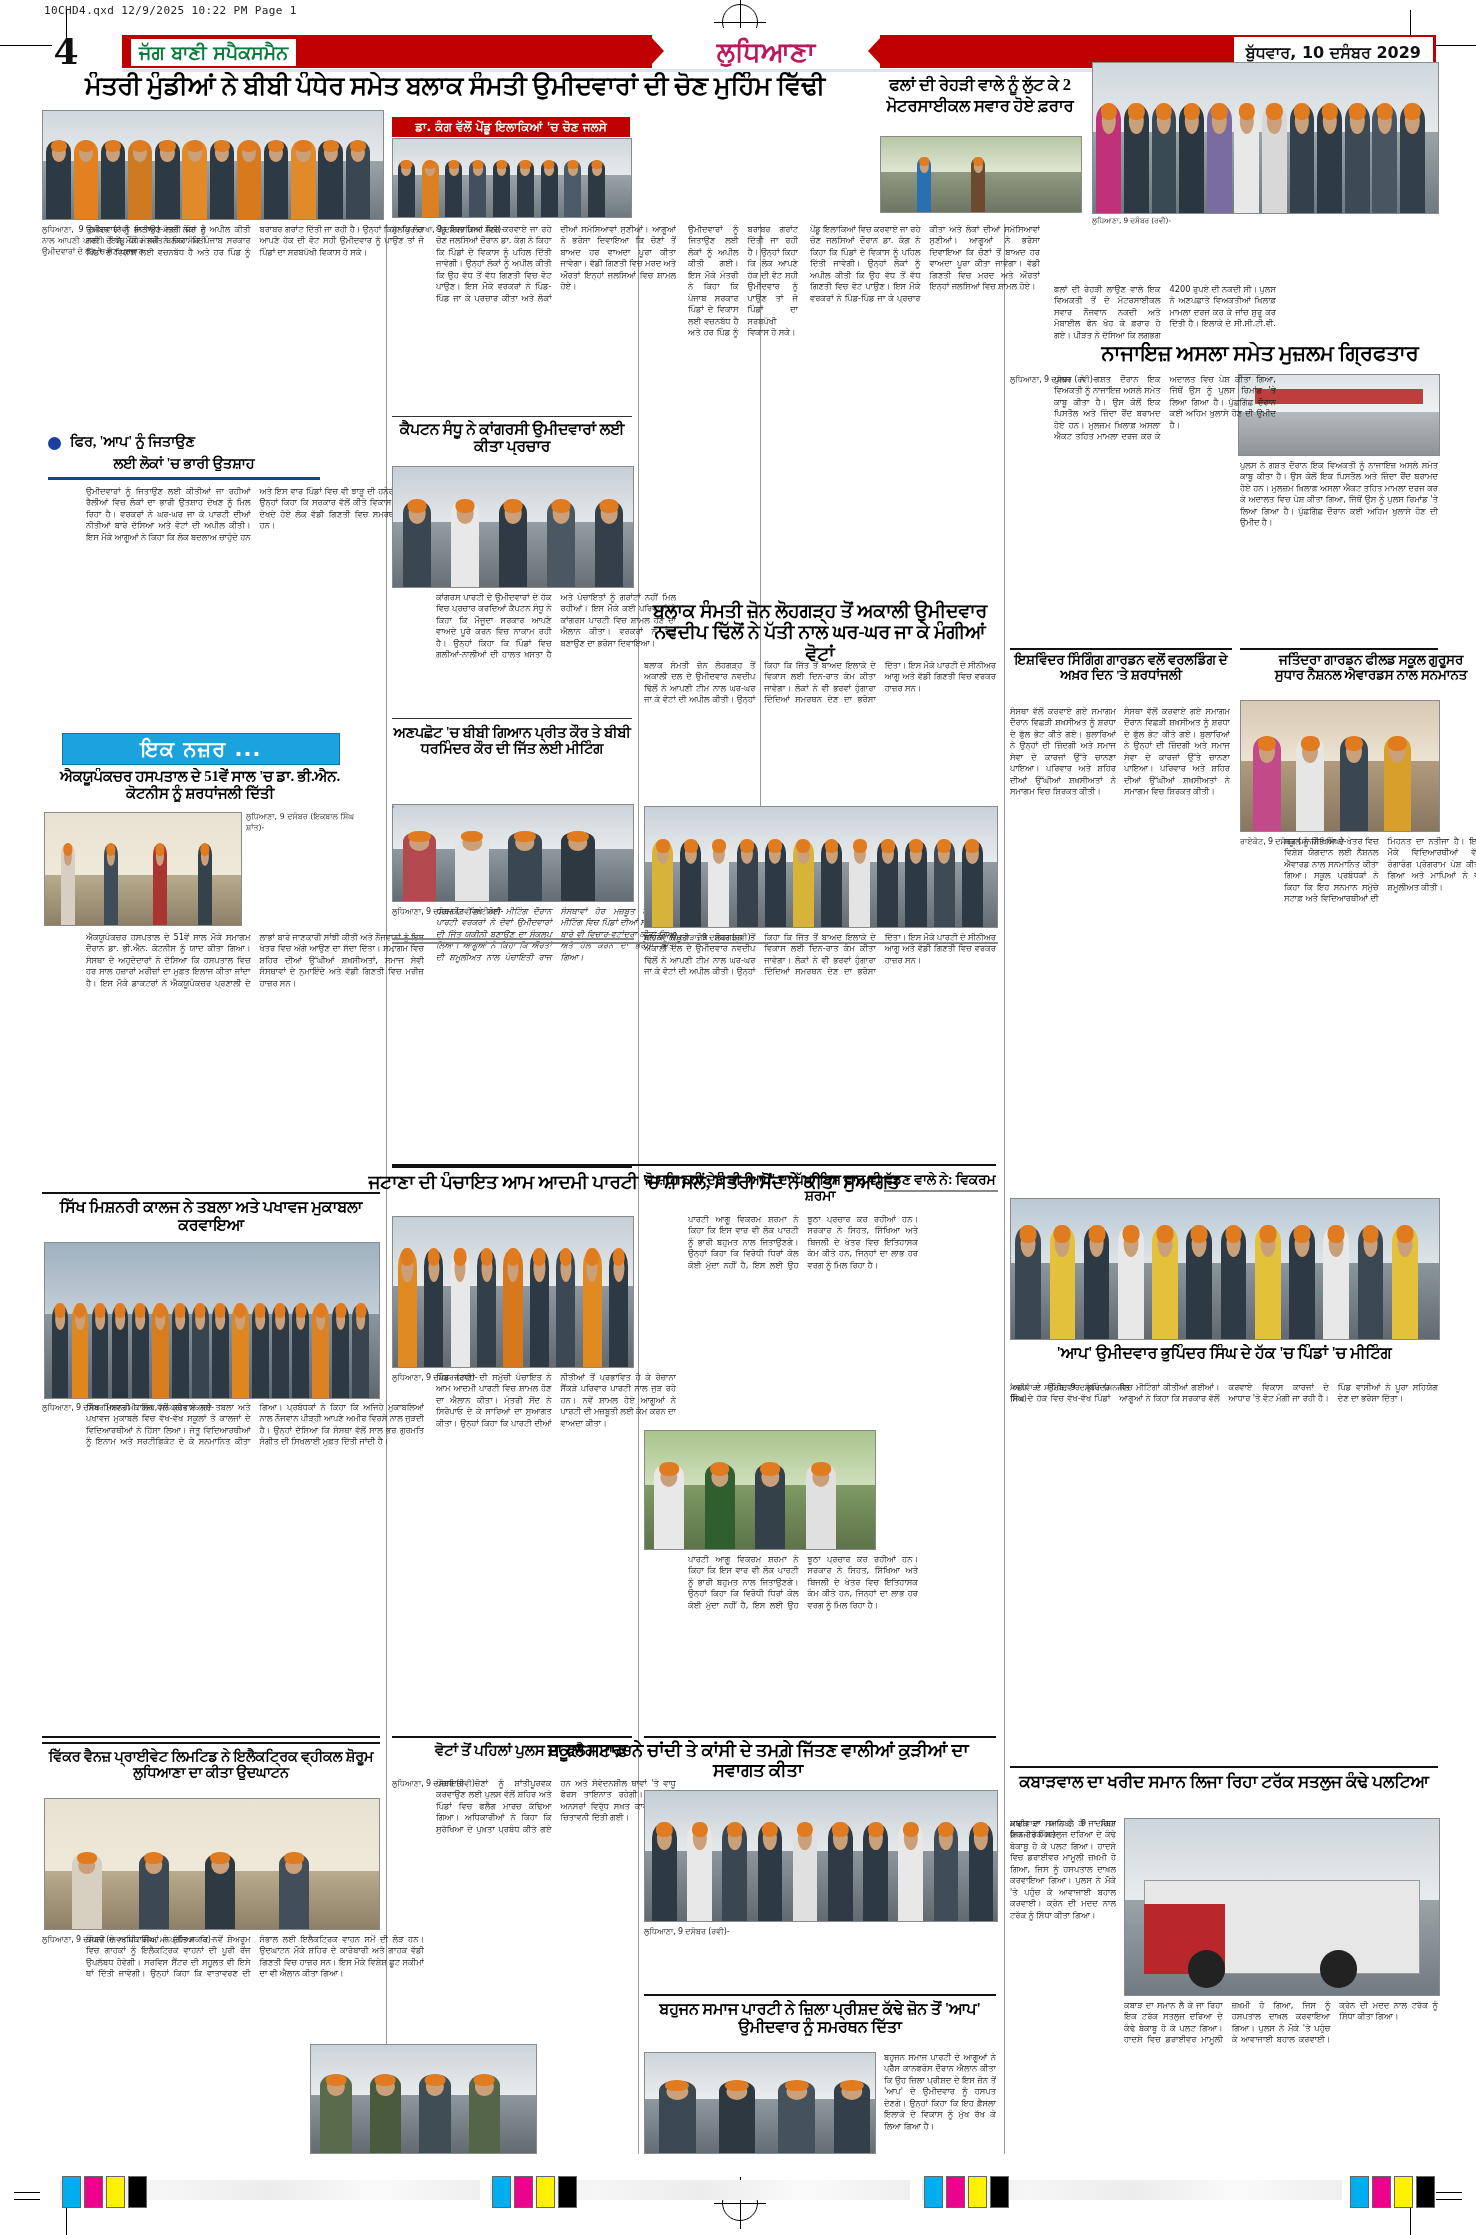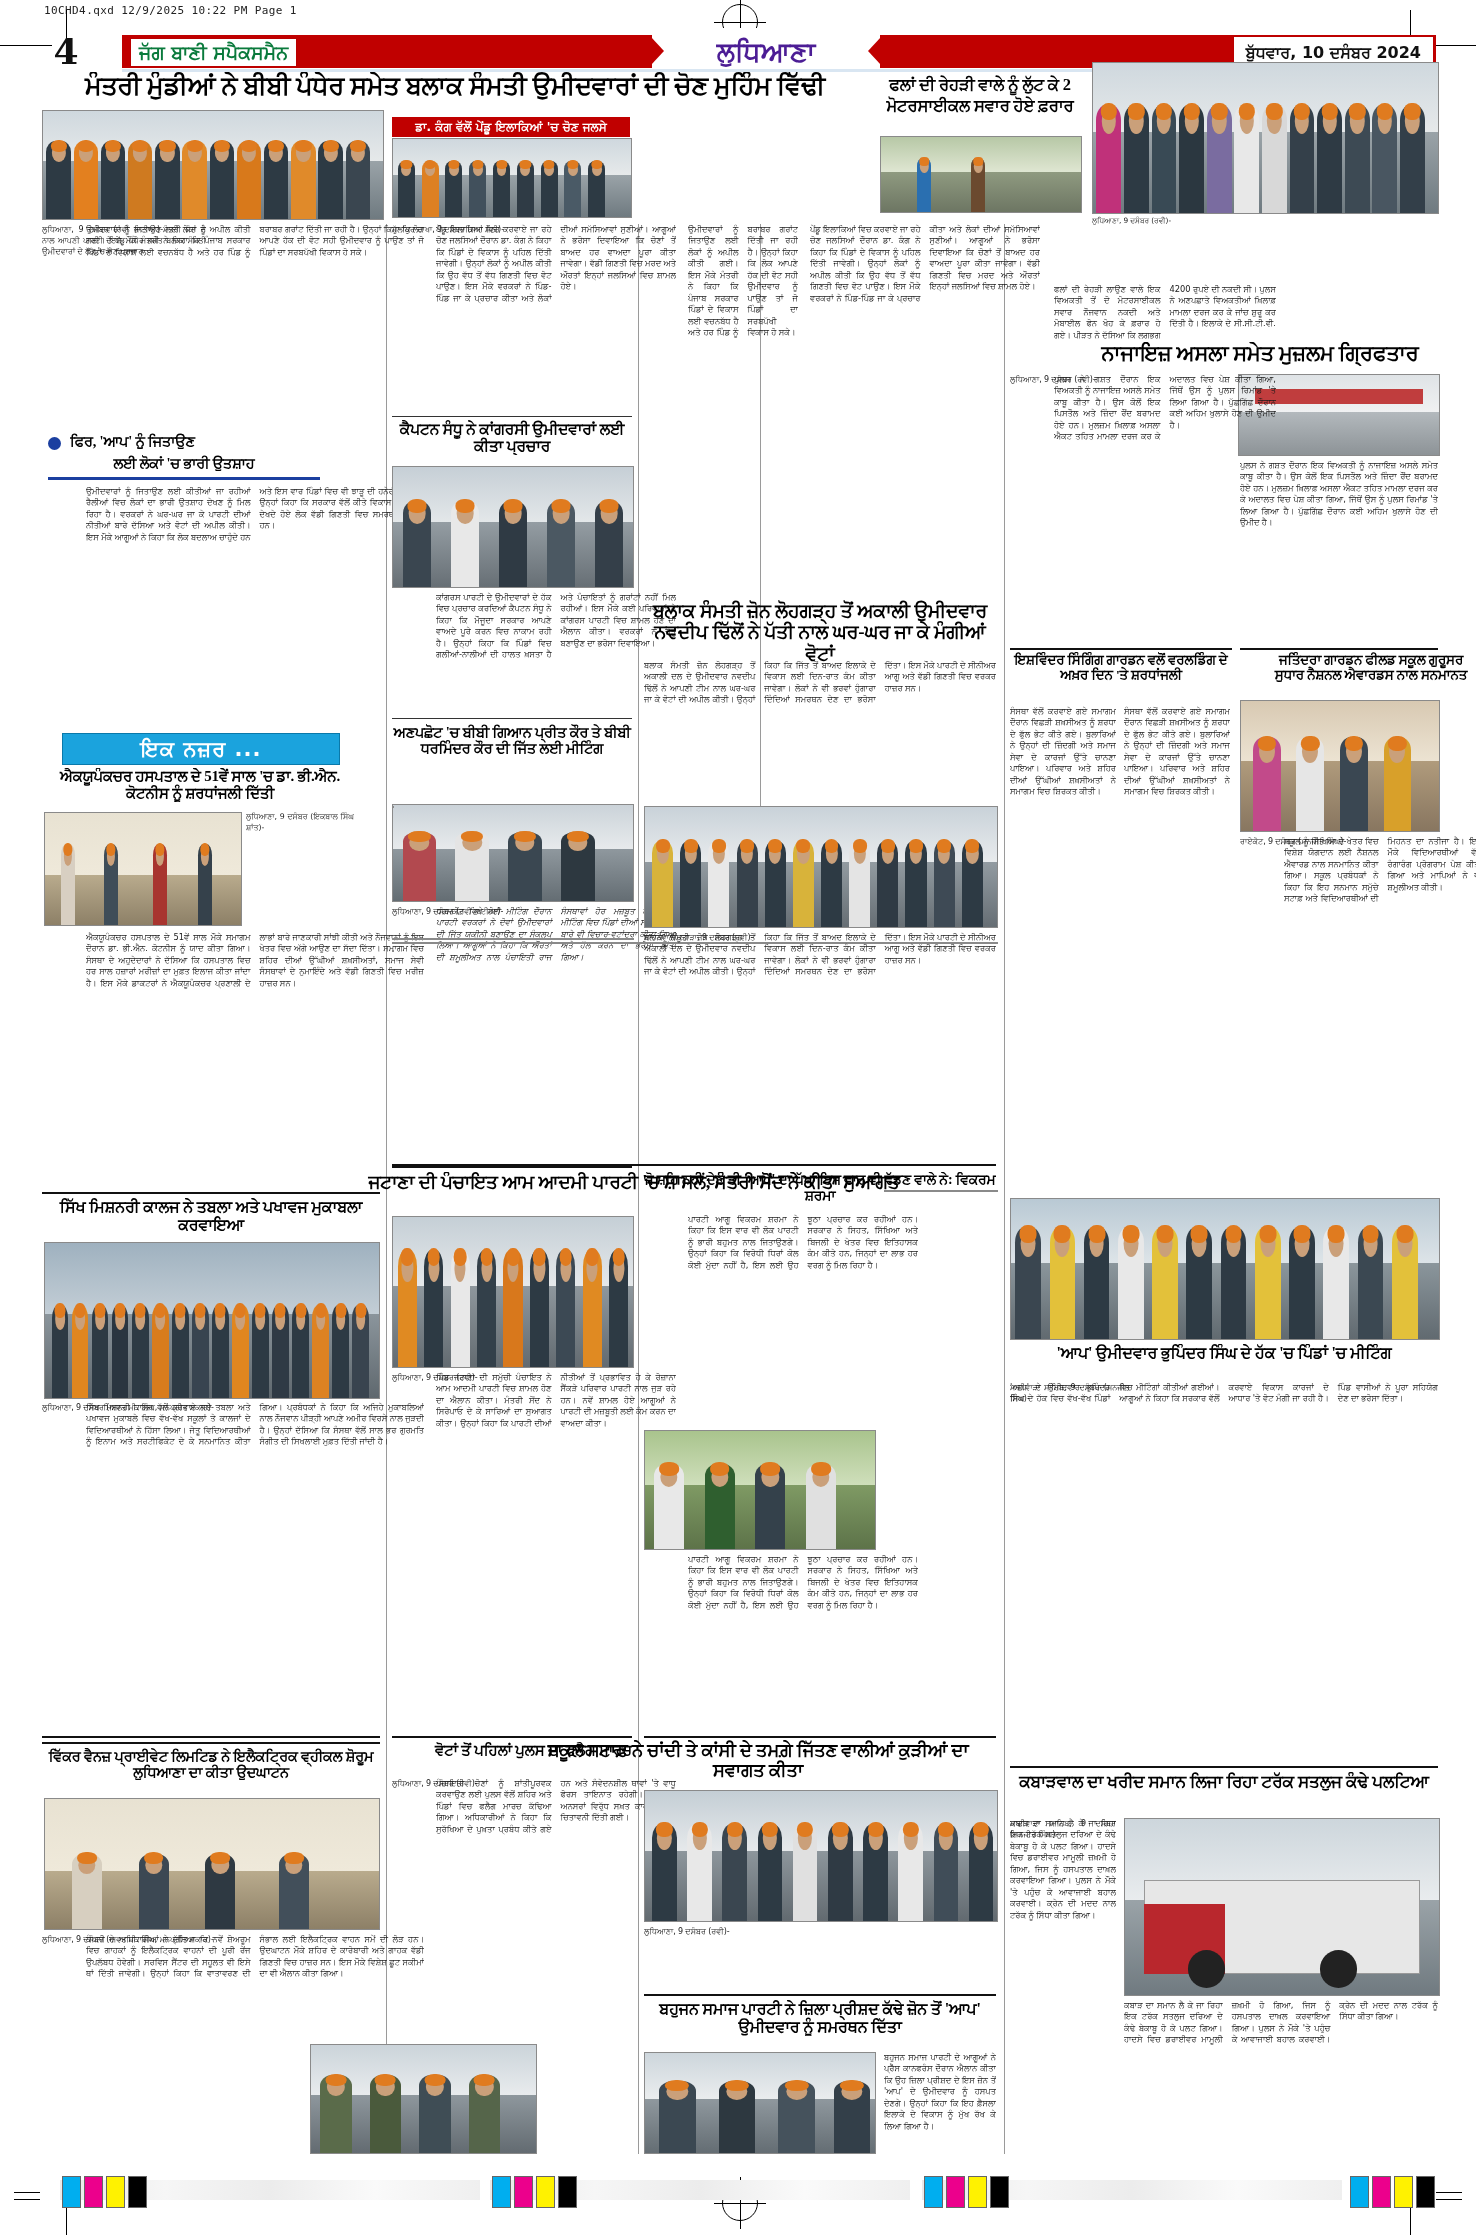--- a/index.html
+++ b/index.html
@@ -33,21 +33,21 @@
     font-size:36px;font-weight:bold;line-height:42px;text-align:center;color:#111;
     font-family:"DejaVu Serif","Liberation Serif",serif;
   }
   .mh-supp{
     position:absolute;left:90px;top:4px;height:27px;padding:0 8px;background:#fff;
     border:1px solid #b00;color:#0a7a3c;font-weight:bold;font-size:19px;line-height:27px;
     white-space:nowrap;
   }
   .mh-city{
     position:absolute;left:612px;top:-6px;width:228px;height:47px;background:#fff;
-    text-align:center;font-size:27px;font-weight:bold;line-height:47px;color:#4c1d95;
+    text-align:center;font-size:27px;font-weight:bold;line-height:47px;color:#be185d;
   }
   .mh-city:before,.mh-city:after{
     content:"";position:absolute;top:9px;width:0;height:0;
     border-top:14px solid transparent;border-bottom:14px solid transparent;
   }
   .mh-city:before{left:-1px;border-left:13px solid #c00000;}
   .mh-city:after{right:-1px;border-right:13px solid #c00000;}
   .mh-date{
     position:absolute;right:2px;top:2px;height:31px;padding:0 12px;background:#fff;
     border:1px solid #b00;font-size:16px;font-weight:bold;line-height:31px;color:#111;white-space:nowrap;
@@ -141,21 +141,21 @@
       <i></i>
     </div>
   <div class="crop-v" style="left:66px;top:2180px;height:55px;"></div>
   <div class="crop-v" style="left:1410px;top:2180px;height:55px;"></div>
 
   <div class="masthead">
     <div class="mh-bar"></div>
     <div class="mh-pageno">4</div>
     <div class="mh-supp">ਜੱਗ ਬਾਣੀ ਸਪੈਕਸਮੈਨ</div>
     <div class="mh-city">ਲੁਧਿਆਣਾ</div>
-    <div class="mh-date">ਬੁੱਧਵਾਰ, 10 ਦਸੰਬਰ 2024</div>
+    <div class="mh-date">ਬੁੱਧਵਾਰ, 10 ਦਸੰਬਰ 2029</div>
     <div class="mh-under"></div>
   </div>
 
   <div class="blk hl" style="left:40px;top:72px;width:830px;font-size:25.5px;">ਮੰਤਰੀ ਮੁੰਡੀਆਂ ਨੇ ਬੀਬੀ ਪੰਧੇਰ ਸਮੇਤ ਬਲਾਕ ਸੰਮਤੀ ਉਮੀਦਵਾਰਾਂ ਦੀ ਚੋਣ ਮੁਹਿੰਮ ਵਿੱਢੀ</div>
 
   <div class="blk hl" style="left:880px;top:74px;width:200px;font-size:16.5px;line-height:1.3;">ਫਲਾਂ ਦੀ ਰੇਹੜੀ ਵਾਲੇ ਨੂੰ ਲੁੱਟ ਕੇ 2 ਮੋਟਰਸਾਈਕਲ ਸਵਾਰ ਹੋਏ ਫ਼ਰਾਰ</div>
 
   <div class="photo" style="left:1092px;top:62px;width:345px;height:150px;">
     <div class="sky"></div>
       <div class="ground"></div>

